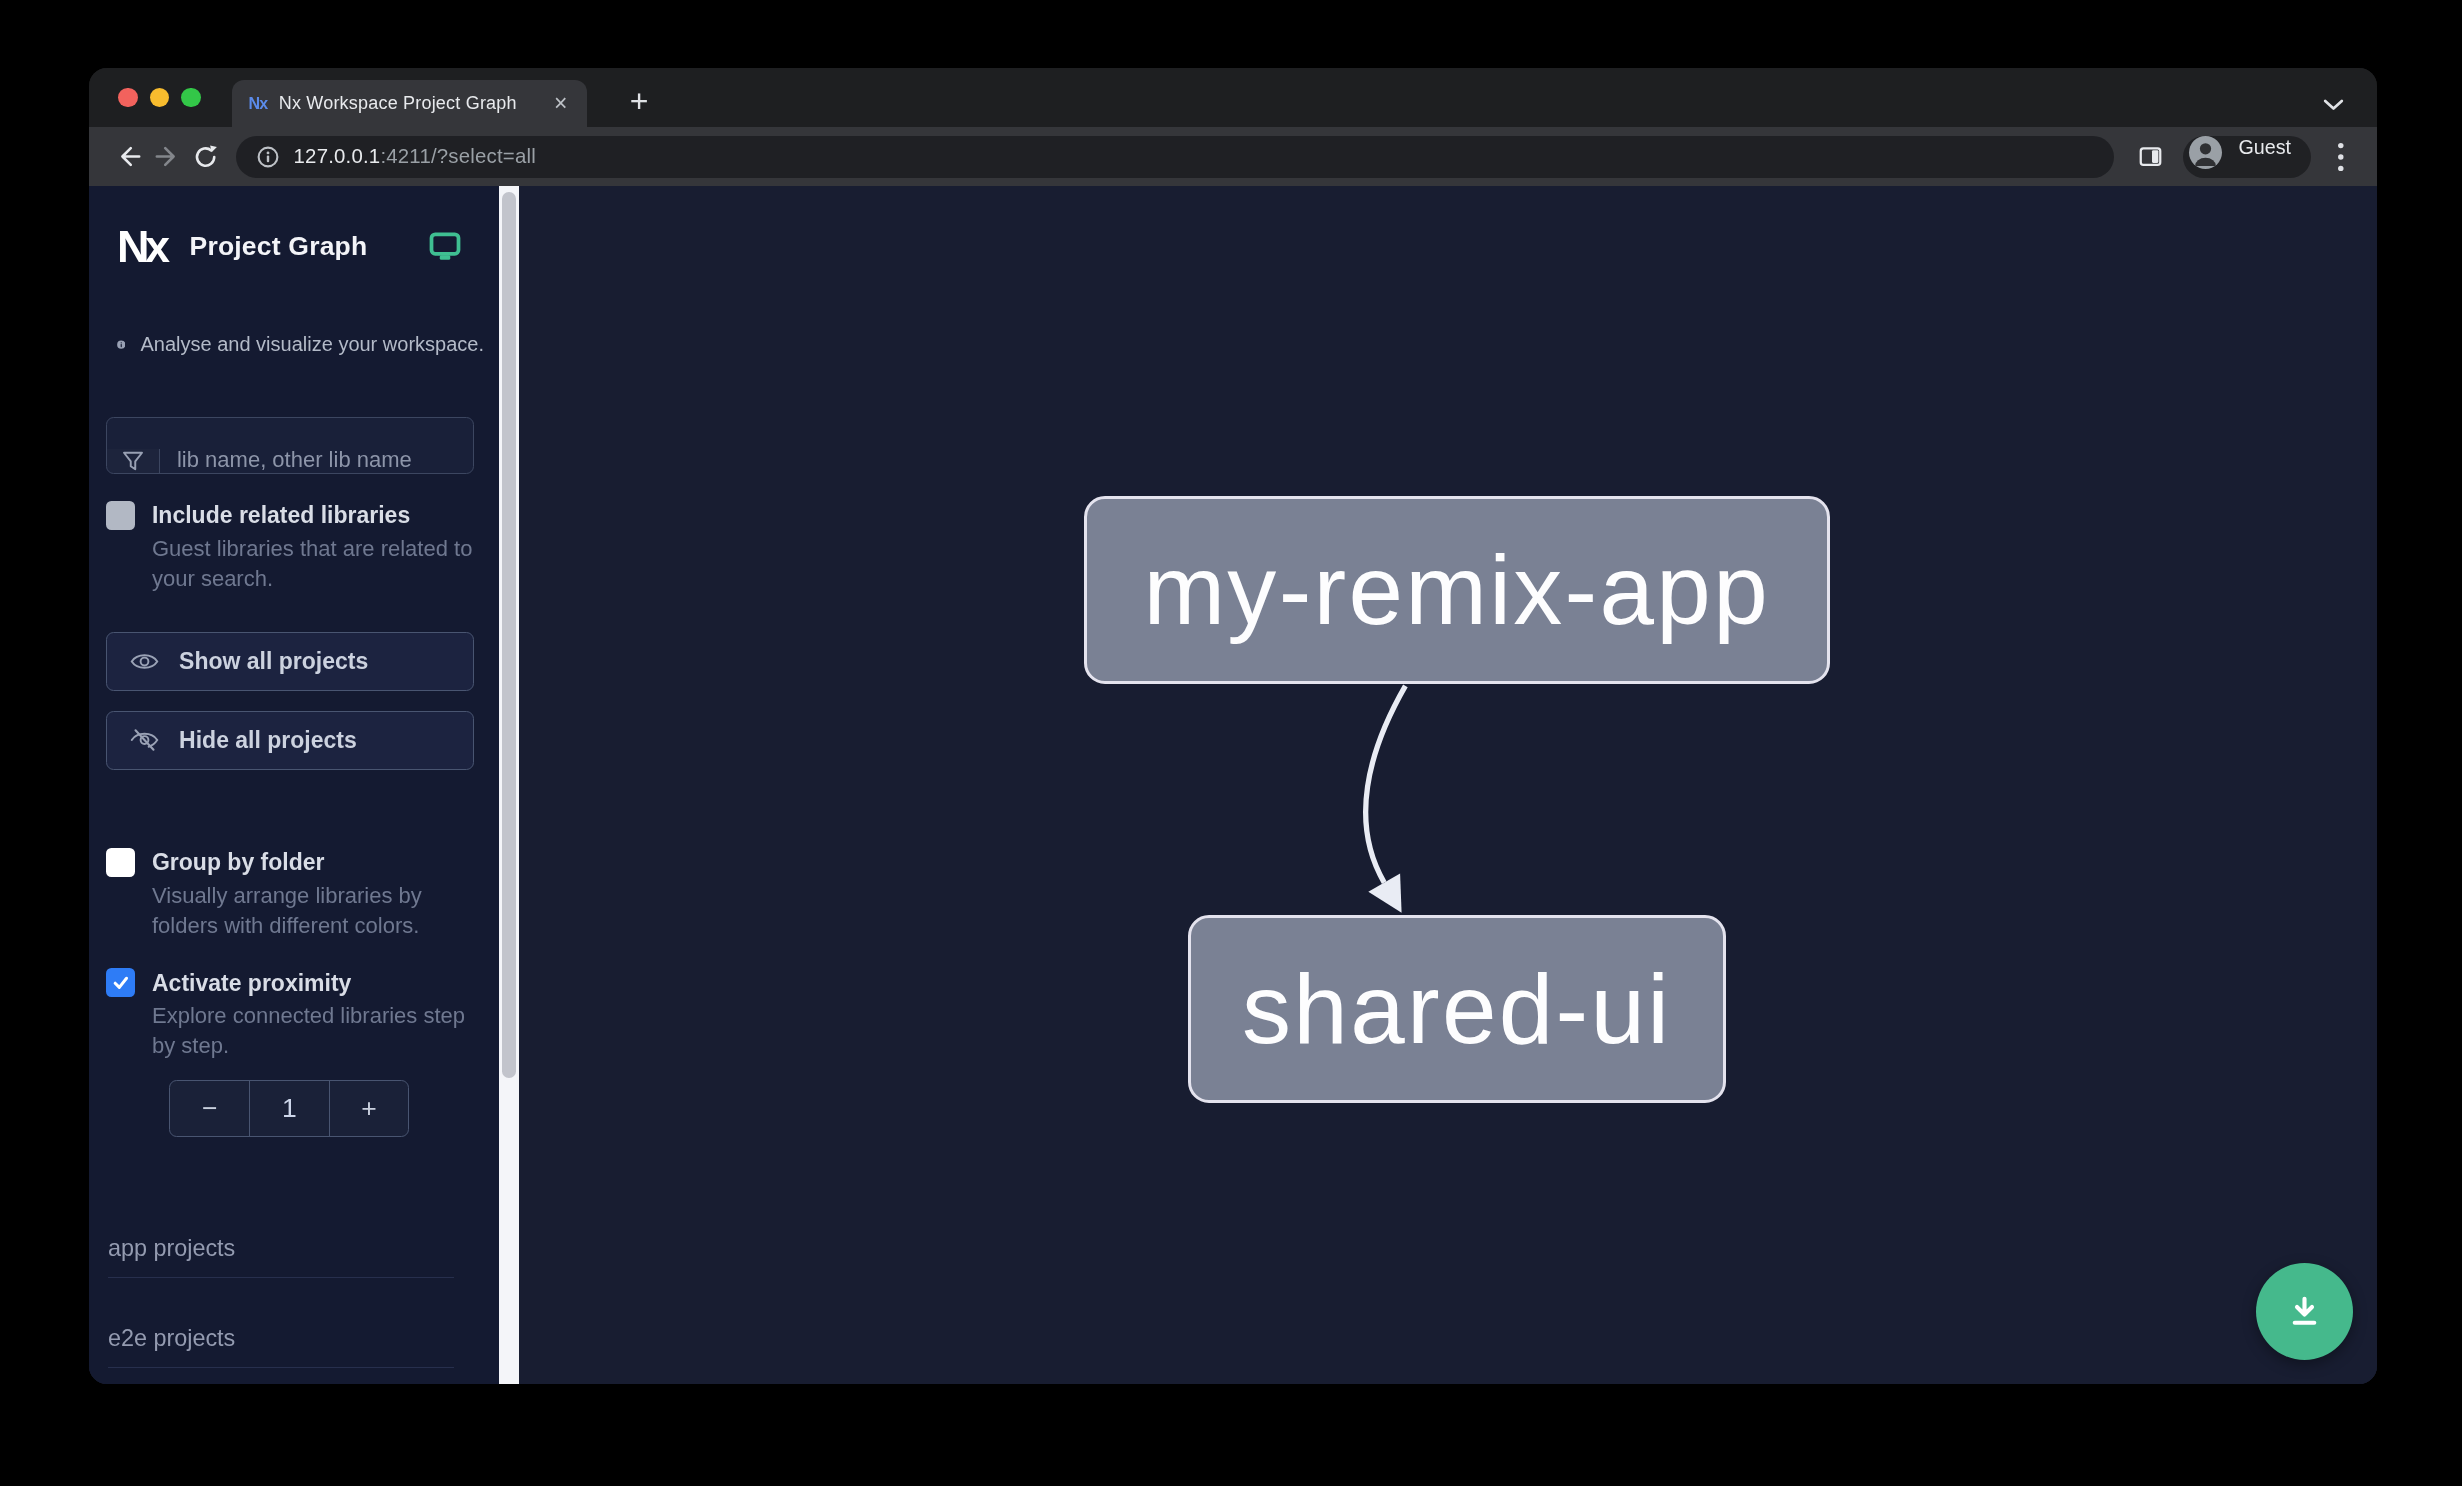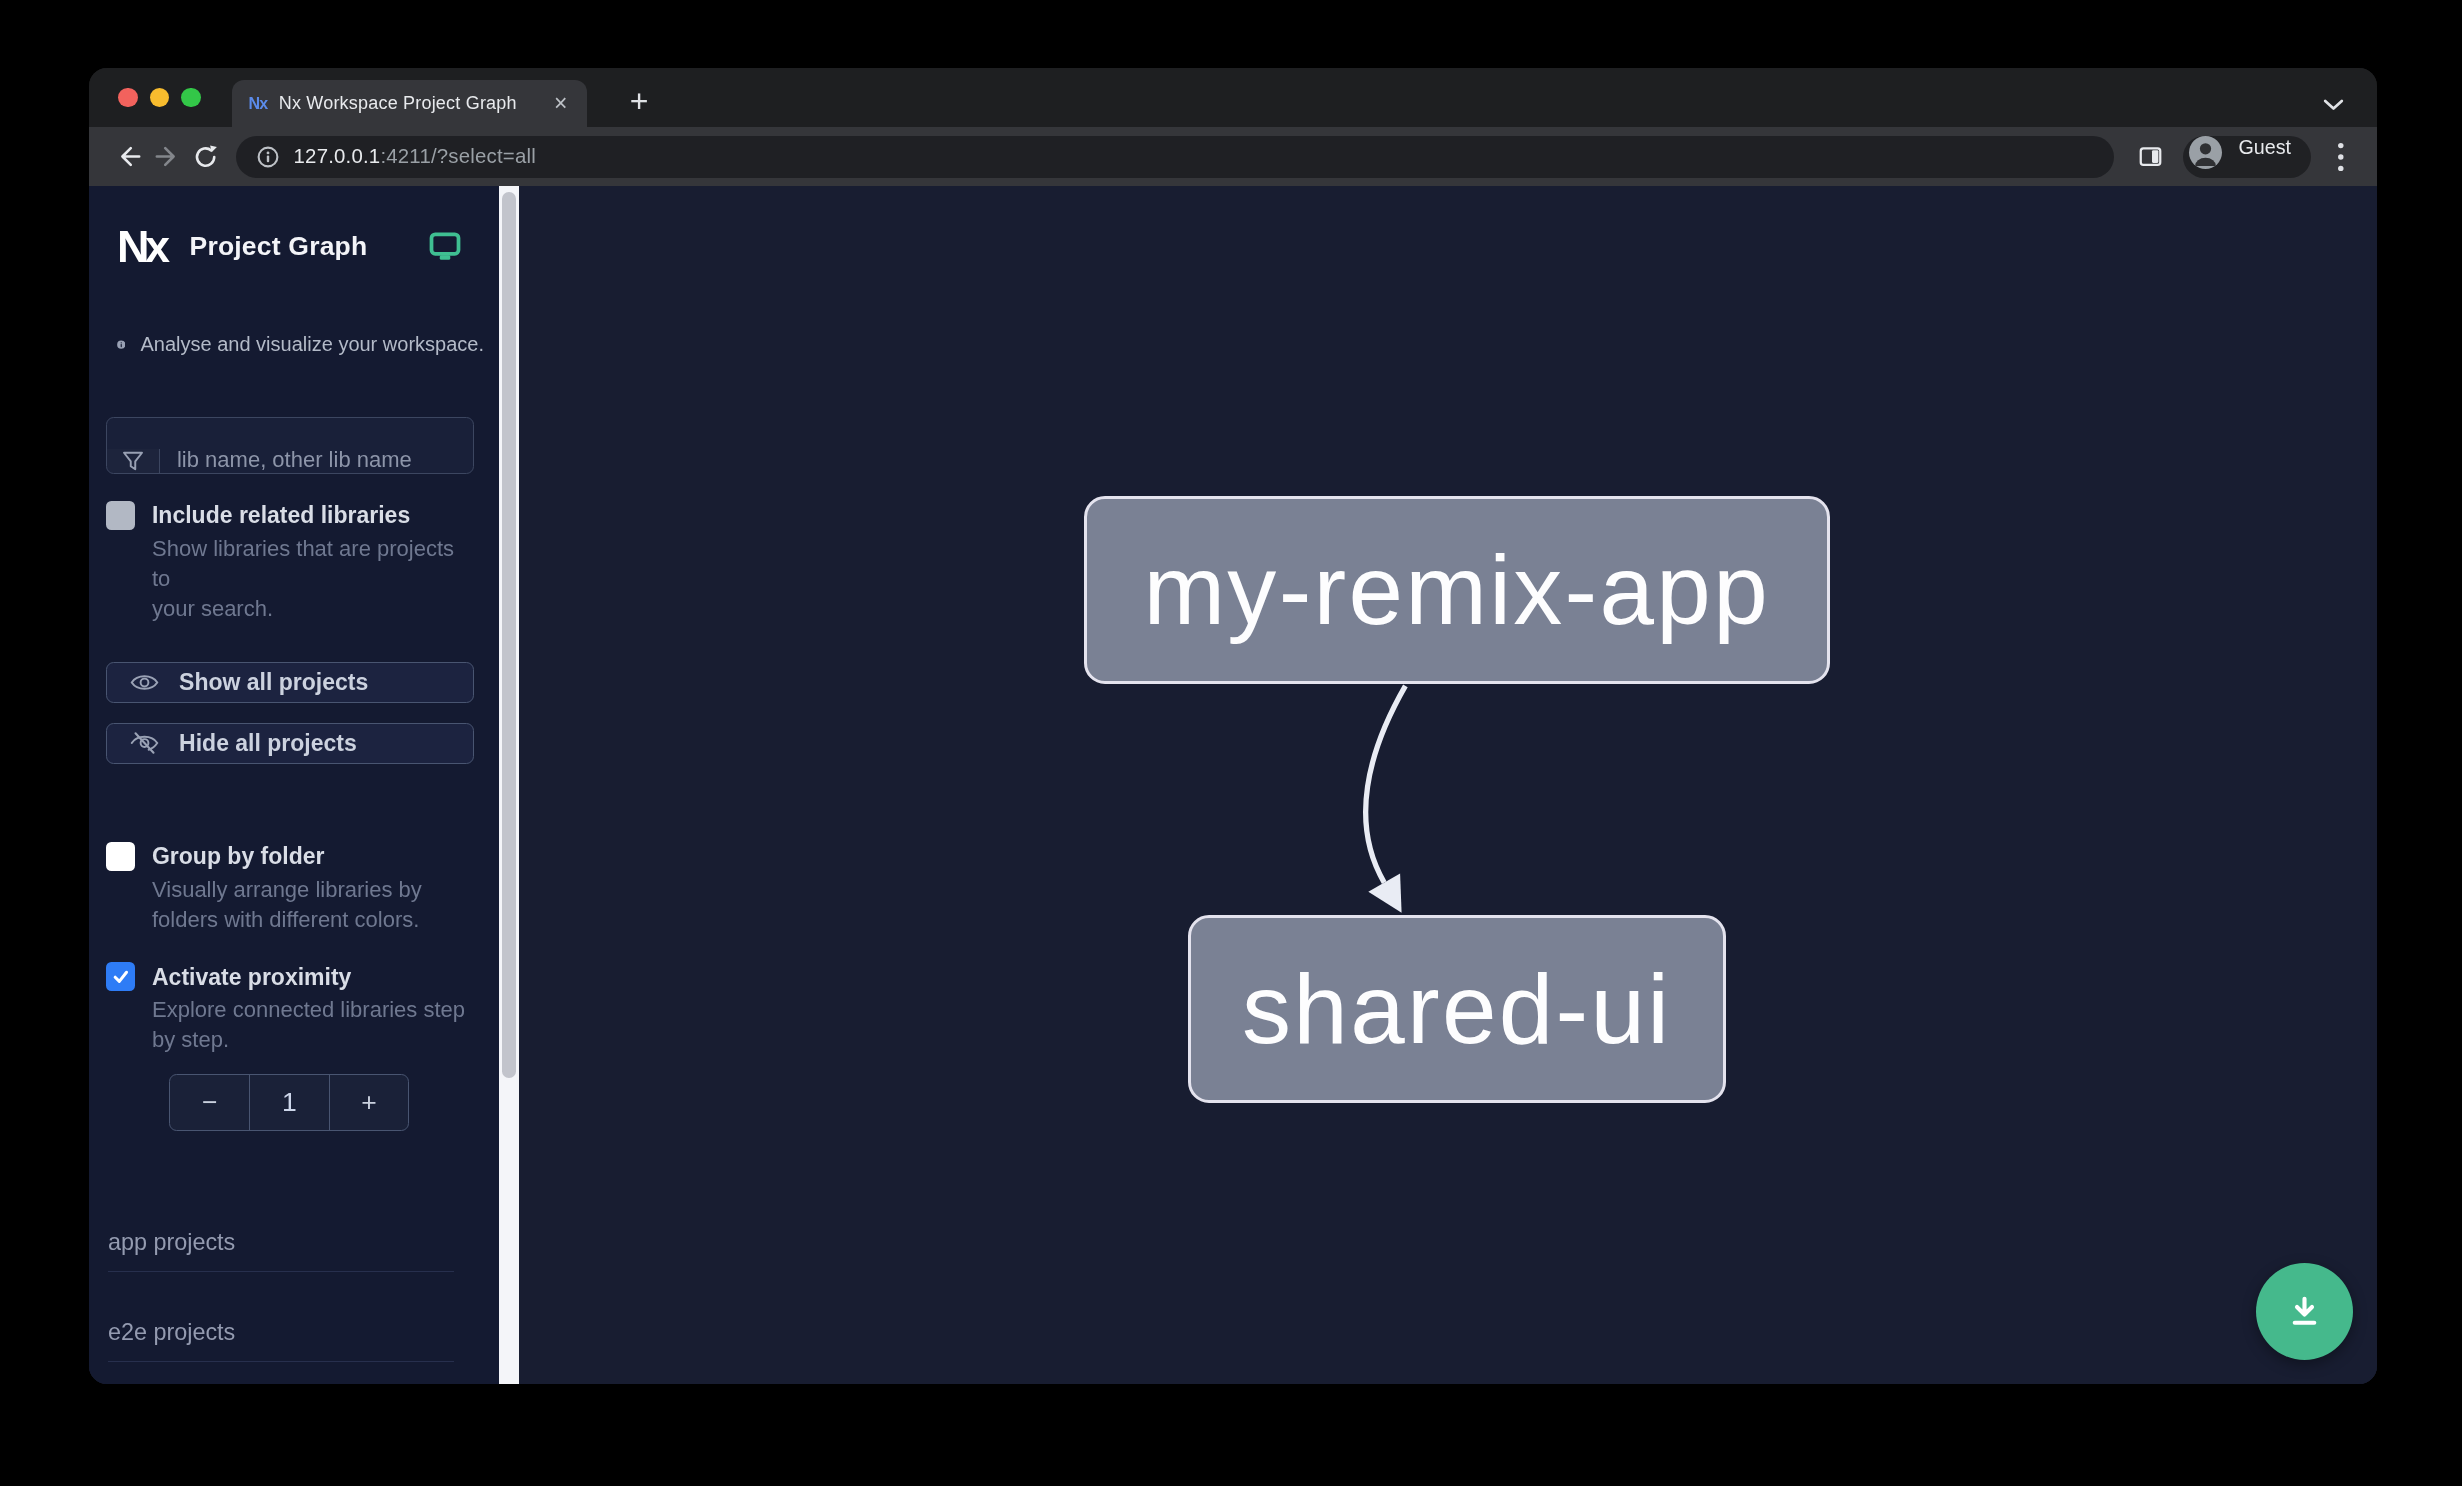--- a/index.html
+++ b/index.html
@@ -54,21 +54,21 @@
 
   .option{display:grid;grid-template-columns:29px 1fr;column-gap:16.6px;width:368px;}
   .cbx{width:29px;height:29px;border-radius:5.3px;margin-top:0.8px;display:grid;place-items:center;}
   .cbx--muted{background:#b2b8c4;}
   .cbx--plain{background:#ffffff;}
   .cbx--checked{background:#2e7cf6;}
   .opt-label{font-size:23px;font-weight:600;color:#d9dde6;line-height:30px;}
   .opt-desc{grid-column:2;font-size:22px;color:#6f7890;line-height:30px;margin-top:3.8px;}
   .opt-desc span{display:block;}
 
-  .sb-btn{width:368px;height:41px;border:1.5px solid #495571;border-radius:7.6px;background:#1c2340;display:flex;align-items:center;gap:19.7px;padding:4px 23px;}
+  .sb-btn{width:368px;height:59px;border:1.5px solid #495571;border-radius:7.6px;background:#1c2340;display:flex;align-items:center;gap:19.7px;padding:4px 23px;}
   .sb-btn-label{font-size:23px;font-weight:600;color:#ccd2df;}
 
   .stepper{margin:19px 0 0 63px;width:240px;height:57px;display:flex;border:1.5px solid #495571;border-radius:7.6px;overflow:hidden;background:#1a2138;}
   .step-cell{flex:1;display:grid;place-items:center;font-size:26.5px;color:#c9d0de;}
   .step-cell + .step-cell{border-left:1.5px solid #495571;}
   .step-value{color:#cdd6ea;}
 
   .sb-section{width:346px;margin-left:1.5px;font-size:23.4px;color:#949bb0;padding-bottom:15px;border-bottom:1.5px solid #272f4d;}
 
   
@@ -190,21 +190,21 @@
                 <path d="M4 5 H28 L19 16.5 V27 L13 23 V16.5 Z" fill="none" stroke="#98a0b3" stroke-width="2.6" stroke-linejoin="round"></path>
               </svg>
           </span>
           <input class="search-input" type="text" placeholder="lib name, other lib name" style="">
         </div>
 
         <div class="option" style="margin-top:26px;">
           <span class="cbx cbx--muted"></span>
           <span class="opt-label">Include related libraries</span>
           <span class="opt-desc">
-            <span>Show libraries that are projects to</span>
+            <span>Guest libraries that are related to</span>
             <span>your search.</span>
           </span>
         </div>
 
         <div class="sb-btn" style="margin-top:38px;">
           <svg width="29" height="21" viewBox="0 0 38 28">
               <path d="M2 14 C9 3 29 3 36 14 C29 25 9 25 2 14 Z" fill="none" stroke="#9aa2b5" stroke-width="2.6"></path>
               <circle cx="19" cy="14" r="5.2" fill="none" stroke="#9aa2b5" stroke-width="2.6"></circle>
             </svg>
           <span class="sb-btn-label">Show all projects</span>

